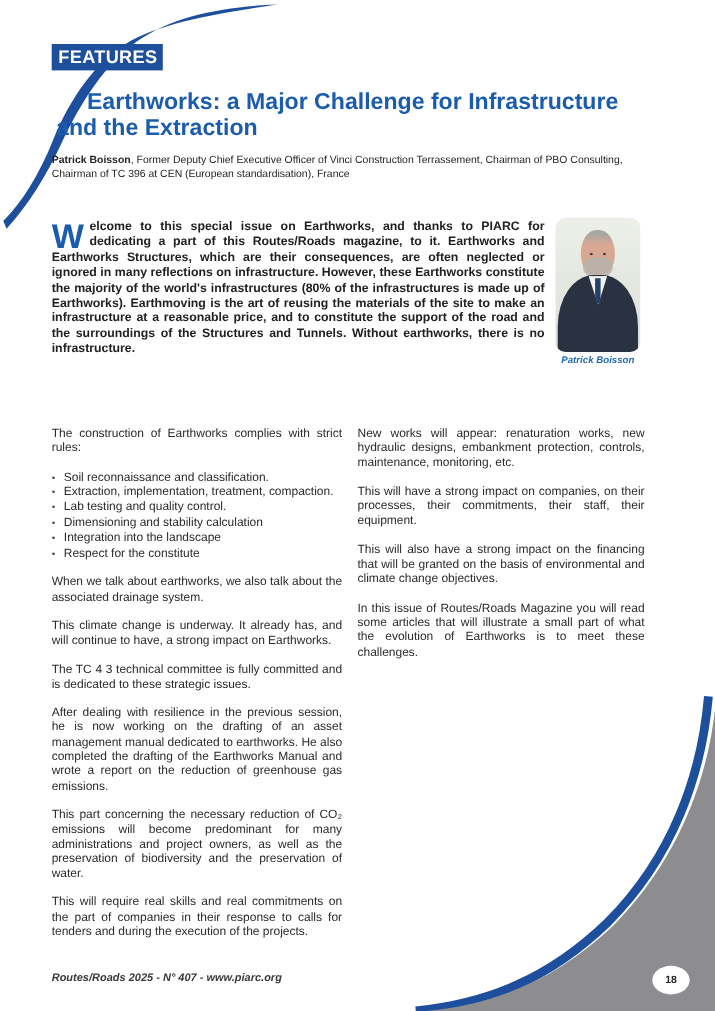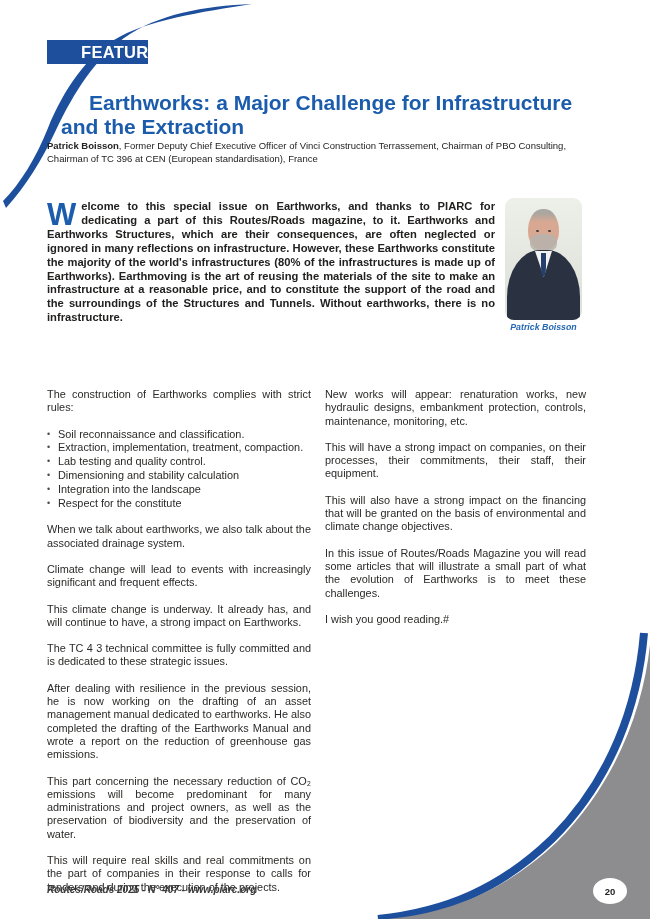--- a/index.html
+++ b/index.html
@@ -14,21 +14,21 @@
   
   .top-swoosh{position:absolute;left:0;top:0;}
   .features-badge{
     position:absolute;left:47px;top:40px;
     width:101px;height:24px;
     background:#1d4f9c;
     display:flex;align-items:center;
     padding-left:6px;box-sizing:border-box;
   }
   .features-badge span{
-    color:#ffffff;font-size:16.5px;font-weight:bold;letter-spacing:.3px;margin-left:28px;
+    color:#ffffff;font-size:16.5px;font-weight:bold;letter-spacing:.3px;
   }
   
   .article-title{
     position:absolute;left:47px;top:77px;width:560px;
     color:#1b5cad;font-size:21px;font-weight:bold;line-height:24px;
   }
   .article-title .l1{display:block;padding-left:28px;}
   .article-title .l2{display:block;}
   
   .author-block{
@@ -112,21 +112,21 @@
 <div class="page">
 
   <svg class="top-swoosh" width="280" height="230" viewBox="0 0 280 230" aria-hidden="true">
     <path d="M252,4 C204,6 158,14 124,38 C96,58 74,92 56,130 C42,160 26,186 6,208 L3,201 C20,184 36,158 48,128 C64,88 88,56 114,40 C146,20 202,12 252,4 Z" fill="#1d4f9c"></path>
   </svg>
 
   <div class="features-badge">
     <span>FEATURES</span>
   </div>
 
-  <h1 class="article-title" style="margin:14px;">
+  <h1 class="article-title" style="margin:4px;">
     <span class="l1">Earthworks: a Major Challenge for Infrastructure</span>
     <span class="l2">and the Extraction</span>
   </h1>
 
   <div class="author-block">
     <div><b>Patrick Boisson</b><span>, Former Deputy Chief Executive Officer of Vinci Construction Terrassement, Chairman of PBO Consulting,</span></div>
     <div>Chairman of TC 396 at CEN (European standardisation), France</div>
   </div>
 
   <div class="intro">
@@ -166,39 +166,37 @@
       <li>
           <span class="dot">•</span>
           <span>Integration into the landscape</span>
         </li>
       <li>
           <span class="dot">•</span>
           <span>Respect for the constitute</span>
         </li>
     </ul>
     <p>When we talk about earthworks, we also talk about the associated drainage system.</p>
-    <p>Climate change will lead to events with increasingly significant and frequent effects.</p>
     <p>This climate change is underway. It already has, and will continue to have, a strong impact on Earthworks.</p>
     <p>The TC 4 3 technical committee is fully committed and is dedicated to these strategic issues.</p>
     <p>After dealing with resilience in the previous session, he is now working on the drafting of an asset management manual dedicated to earthworks. He also completed the drafting of the Earthworks Manual and wrote a report on the reduction of greenhouse gas emissions.</p>
     <p>This part concerning the necessary reduction of CO₂ emissions will become predominant for many administrations and project owners, as well as the preservation of biodiversity and the preservation of water.</p>
     <p>This will require real skills and real commitments on the part of companies in their response to calls for tenders and during the execution of the projects.</p>
   </div>
 
   <div class="col col-right">
     <p>New works will appear: renaturation works, new hydraulic designs, embankment protection, controls, maintenance, monitoring, etc.</p>
     <p>This will have a strong impact on companies, on their processes, their commitments, their staff, their equipment.</p>
     <p>This will also have a strong impact on the financing that will be granted on the basis of environmental and climate change objectives.</p>
     <p>In this issue of Routes/Roads Magazine you will read some articles that will illustrate a small part of what the evolution of Earthworks is to meet these challenges.</p>
-    <p>I wish you good reading.#</p>
   </div>
 
   <svg class="bottom-swoosh" width="650" height="300" viewBox="0 0 650 300" aria-hidden="true">
     <path d="M644,14 C638,85 612,160 552,220 C500,270 445,293 378,300" fill="none" stroke="#1d4f9c" stroke-width="8"></path>
     <path d="M650,26 C643,90 616,164 557,223 C507,270 452,294 388,300 L650,300 Z" fill="#8d8d90"></path>
   </svg>
 
   <div class="footer-credit">Routes/Roads 2025 - N° 407 - www.piarc.org</div>
   <div class="page-number">
-    <span>20</span>
+    <span>18</span>
   </div>
 
 </div>
 
 </body></html>

